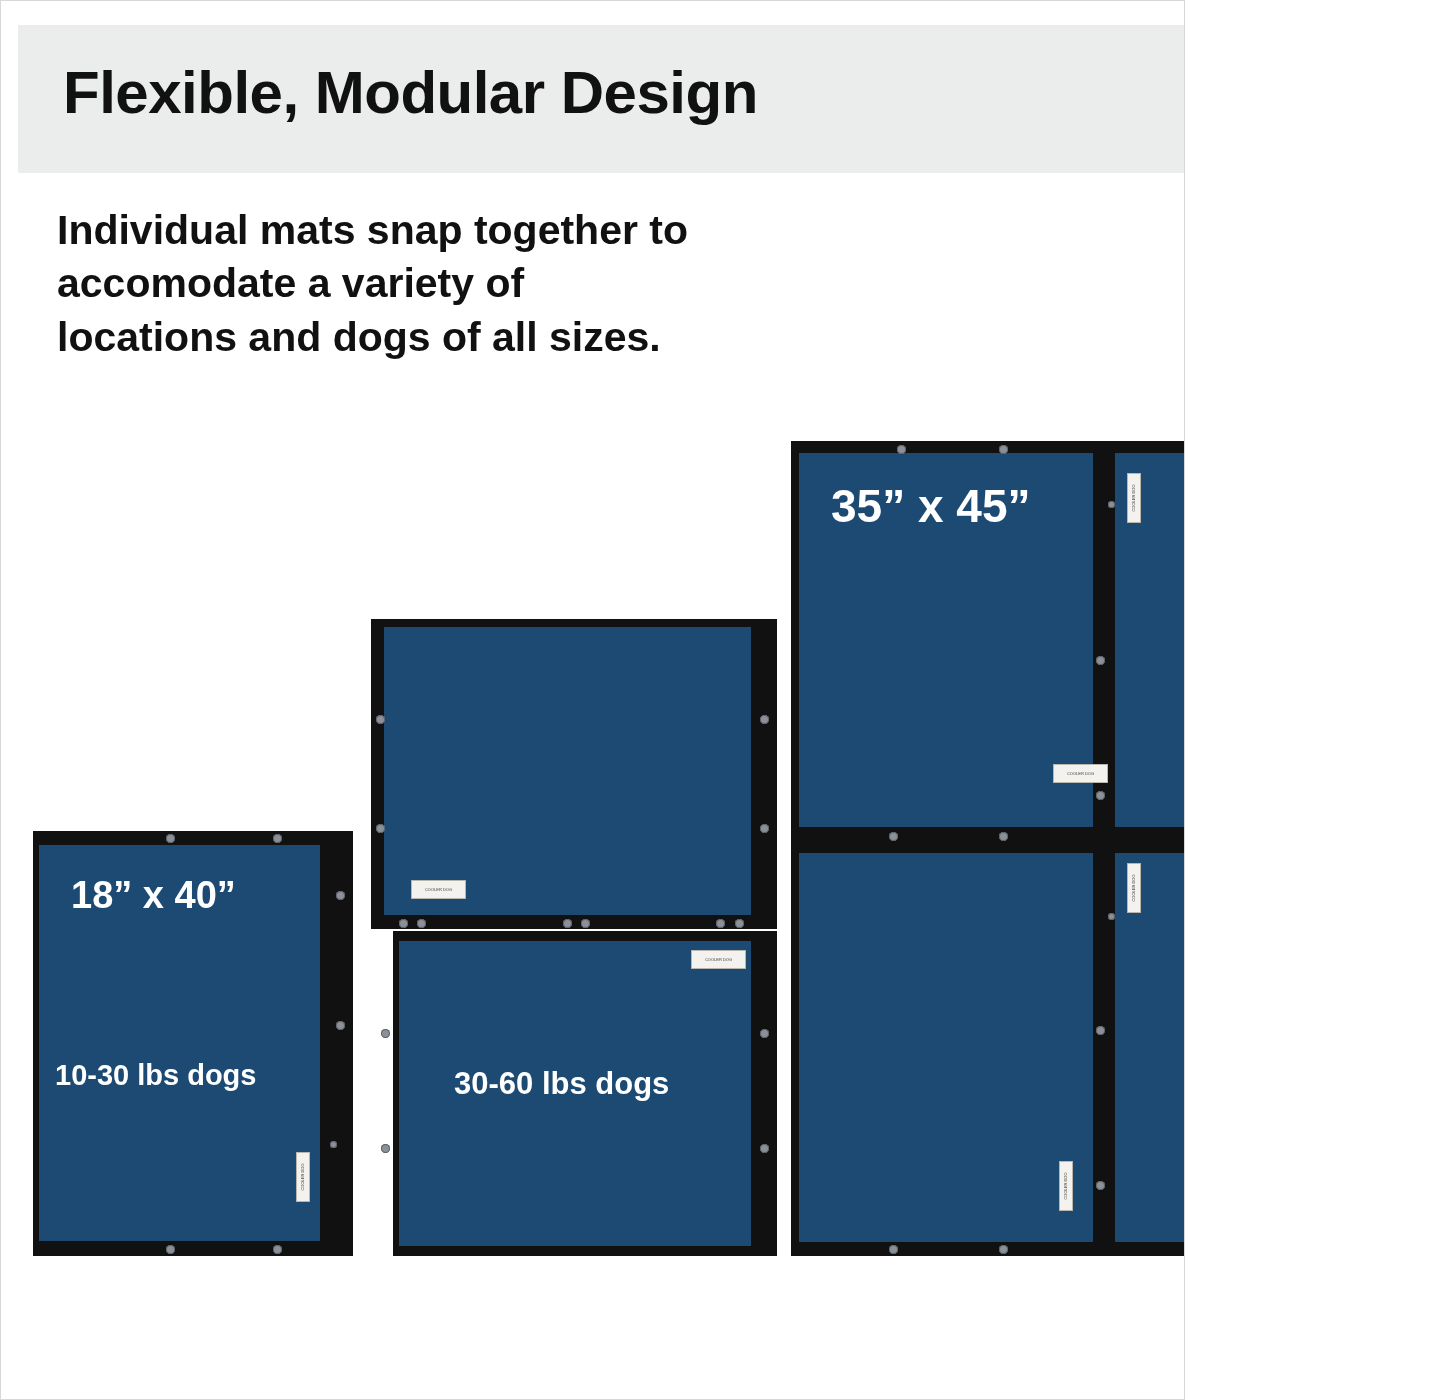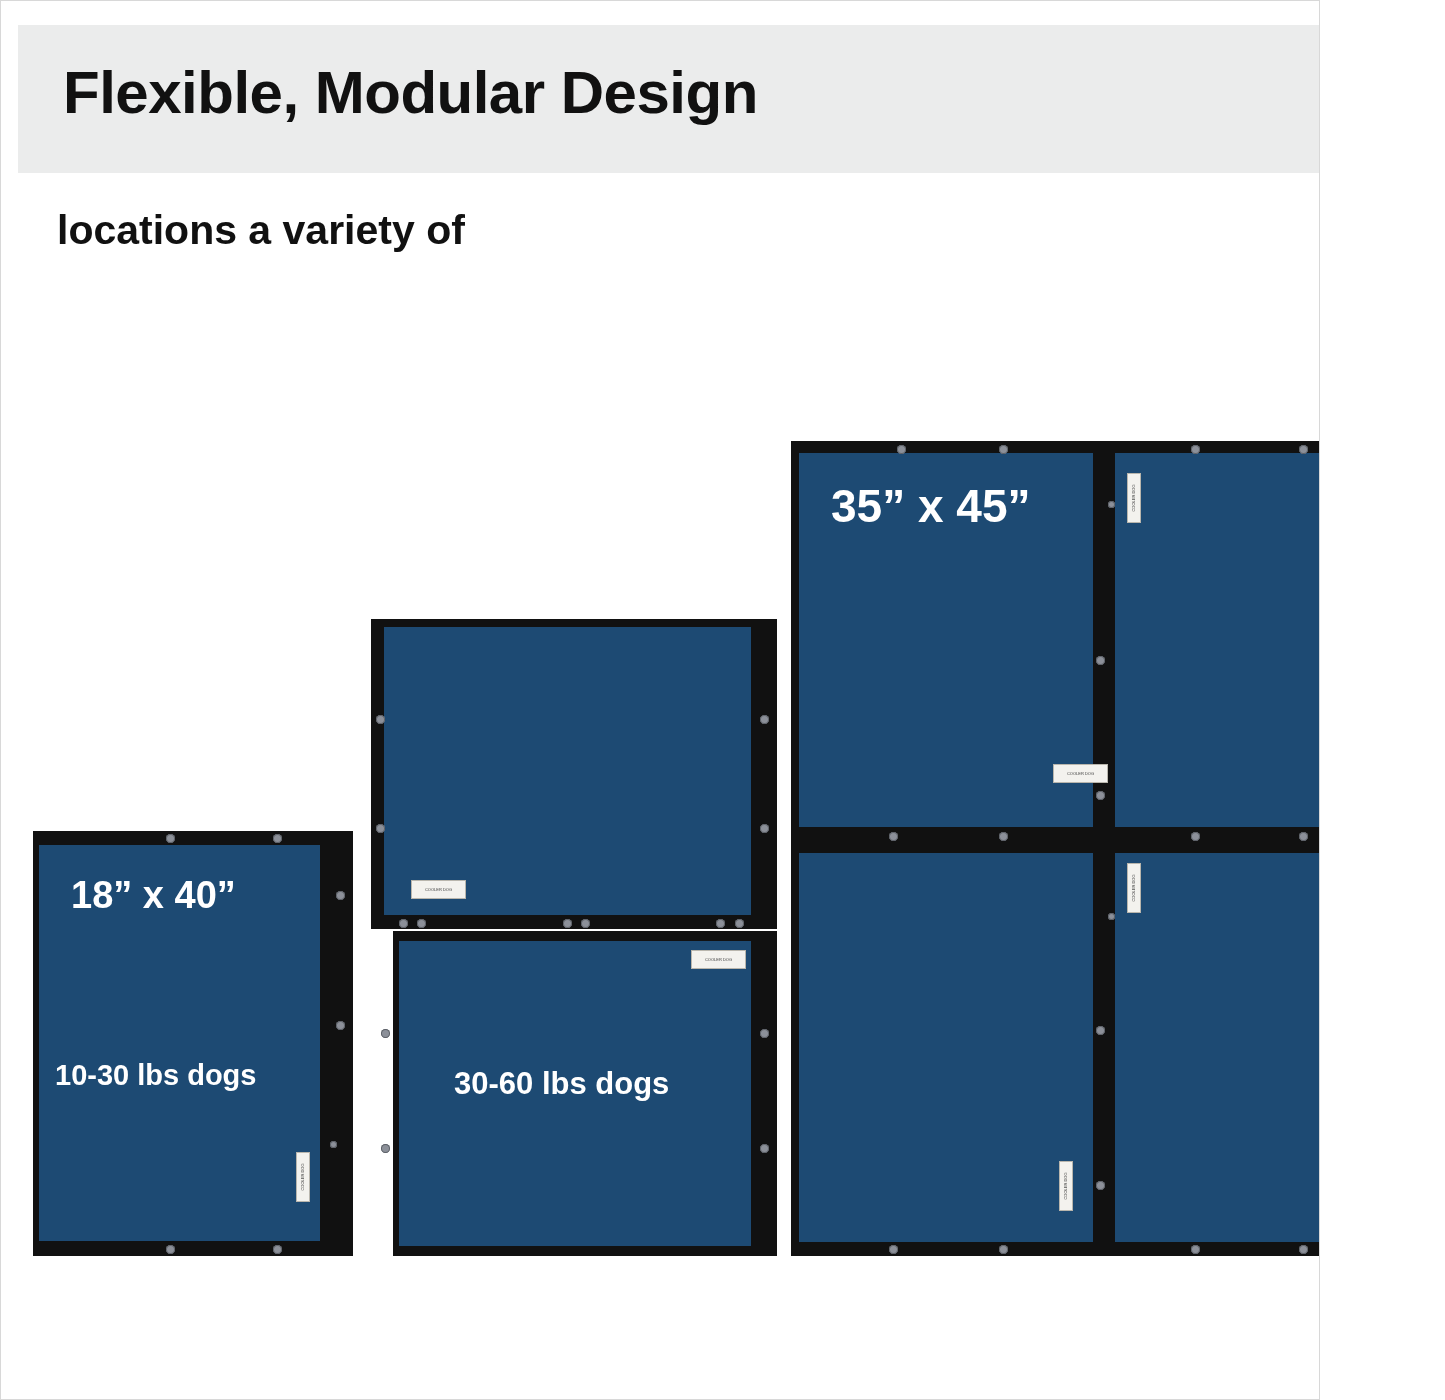--- a/index.html
+++ b/index.html
@@ -5,21 +5,21 @@
   html, body {
     margin: 0;
     padding: 0;
     background: #ffffff;
   }
   body {
     font-family: "Liberation Sans", sans-serif;
   }
   #page {
     position: relative;
-    width: 1320px;
+    width: 1185px;
     height: 1400px;
     background: #ffffff;
     box-sizing: border-box;
     border: 1px solid #d8d8d8;
     overflow: hidden;
   }
   
   #header-band {
     position: absolute;
     left: 17px;
@@ -118,21 +118,23 @@
 </style>
 </head>
 <body>
 
 <div id="page">
 
   <div id="header-band"></div>
   <div id="page-title">Flexible, Modular Design</div>
 
   <div id="subtitle">
-    <div>locations  a variety of</div>
+    <div>Individual mats snap together to</div>
+    <div>accomodate  a variety of</div>
+    <div>locations and dogs of all sizes.</div>
   </div>
 
   <div class="mat-group" id="mat-small" style="left:32px; top:830px; width:320px; height:425px;">
 
     <div class="mat-frame" style="left:0; top:0; width:320px; height:425px;"></div>
     <div class="mat-face" style="left:6px; top:14px; width:281px; height:396px;"></div>
 
     <div class="snap" style="left:133px; top:3px;"></div>
     <div class="snap" style="left:240px; top:3px;"></div>
 

